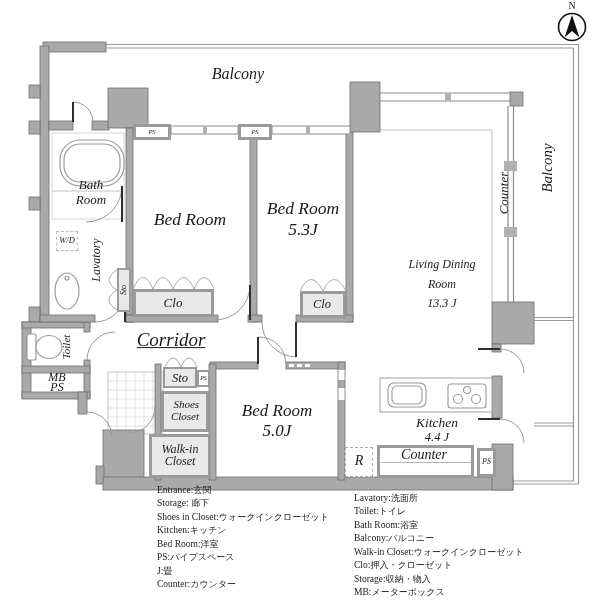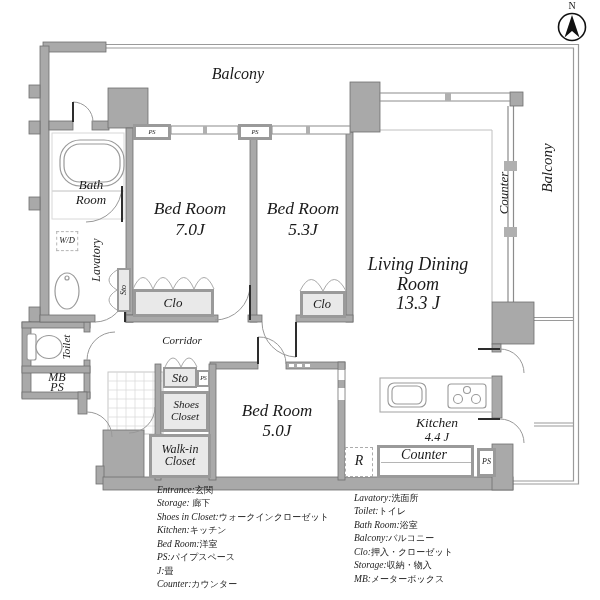--- a/index.html
+++ b/index.html
@@ -8,21 +8,21 @@
   #structure{position:absolute;left:0;top:0;}
   .lbl{position:absolute;font-style:italic;white-space:nowrap;
        transform:translate(-50%,-50%);text-align:center;line-height:1.15;}
   .lbl.rot{transform:translate(-50%,-50%) rotate(-90deg);}
   .lbl span{display:block;}
   .box{position:absolute;box-sizing:border-box;background:#e9e9e9;border:3px solid #9a9a9a;}
   .box.thin{border-width:2px;}
   .box.white{background:#fff;}
   .box.dashed{border:1.5px dashed #ababab;background:#fff;}
   .legend-col{position:absolute;font-size:9.5px;line-height:13.45px;white-space:nowrap;}
-  .legend-col .en{font-style:italic;font-family:"Liberation Serif",serif;}
+  .legend-col .en{font-family:"Liberation Serif",serif;}
   .legend-col .jp{font-style:normal;font-family:"Liberation Sans",sans-serif;font-size:9px;}
   .legend-row span{display:inline;}
 </style>
 </head>
 <body>
 
 <div id="plan">
 
   <svg id="structure" width="600" height="600" viewBox="0 0 600 600">
 
@@ -194,41 +194,40 @@
   <div class="lbl rot" style="left:97px;top:260px;font-size:12px;">Lavatory</div>
   <div class="lbl rot" style="left:124px;top:290px;font-size:8px;">Sto</div>
   <div class="lbl rot" style="left:66px;top:347px;font-size:11px;">Toilet</div>
   <div class="lbl" style="left:57px;top:382px;font-size:12px;line-height:9.5px;">
     <span>MB</span>
     <span>PS</span>
   </div>
 
   <div class="lbl" style="left:190px;top:219px;font-size:17.5px;line-height:21px;">
     <span>Bed Room</span>
-    <span>7.0J</span>
   </div>
   <div class="lbl" style="left:303px;top:219px;font-size:17.5px;line-height:21px;">
     <span>Bed Room</span>
     <span>5.3J</span>
   </div>
-  <div class="lbl" style="left:418px;top:284px;font-size:18px;line-height:19.5px;">
+  <div class="lbl" style="left:442px;top:284px;font-size:12px;line-height:19.5px;">
     <span>Living Dining</span>
     <span>Room</span>
     <span>13.3 J</span>
   </div>
   <div class="lbl" style="left:277px;top:421px;font-size:17px;line-height:20px;">
     <span>Bed Room</span>
     <span>5.0J</span>
   </div>
   <div class="lbl" style="left:437px;top:430px;font-size:13.5px;line-height:14px;">
     <span>Kitchen</span>
     <span style="font-size:12.5px;">4.4 J</span>
   </div>
 
-  <div class="lbl" style="left:182px;top:340px;font-size:11px;">Corridor</div>
+  <div class="lbl" style="left:171px;top:340px;font-size:19px;text-decoration:underline;">Corridor</div>
   <div class="lbl" style="left:173px;top:303px;font-size:13px;">Clo</div>
   <div class="lbl" style="left:322px;top:304px;font-size:12.5px;">Clo</div>
   <div class="lbl" style="left:180px;top:378px;font-size:12.5px;">Sto</div>
   <div class="lbl" style="left:203.5px;top:378px;font-size:6px;">PS</div>
   <div class="lbl" style="left:152px;top:132px;font-size:6.5px;">PS</div>
   <div class="lbl" style="left:255px;top:132px;font-size:6.5px;">PS</div>
   <div class="lbl" style="left:185px;top:410px;font-size:11px;line-height:12px;text-align:right;">
     <span>Shoes</span>
     <span>Closet</span>
   </div>
@@ -248,18 +247,19 @@
     <div class="legend-row"><span class="en">Bed Room:</span><span class="jp">洋室</span></div>
     <div class="legend-row"><span class="en">PS:</span><span class="jp">パイプスペース</span></div>
     <div class="legend-row"><span class="en">J:</span><span class="jp">畳</span></div>
     <div class="legend-row"><span class="en">Counter:</span><span class="jp">カウンター</span></div>
   </div>
   <div class="legend-col" style="left:354px;top:492px;">
     <div class="legend-row"><span class="en">Lavatory:</span><span class="jp">洗面所</span></div>
     <div class="legend-row"><span class="en">Toilet:</span><span class="jp">トイレ</span></div>
     <div class="legend-row"><span class="en">Bath Room:</span><span class="jp">浴室</span></div>
     <div class="legend-row"><span class="en">Balcony:</span><span class="jp">バルコニー</span></div>
+    <div class="legend-row"><span class="en">Walk-in Closet:</span><span class="jp">ウォークインクローゼット</span></div>
     <div class="legend-row"><span class="en">Clo:</span><span class="jp">押入・クローゼット</span></div>
     <div class="legend-row"><span class="en">Storage:</span><span class="jp">収納・物入</span></div>
     <div class="legend-row"><span class="en">MB:</span><span class="jp">メーターボックス</span></div>
   </div>
 
 </div>
 
 </body></html>

